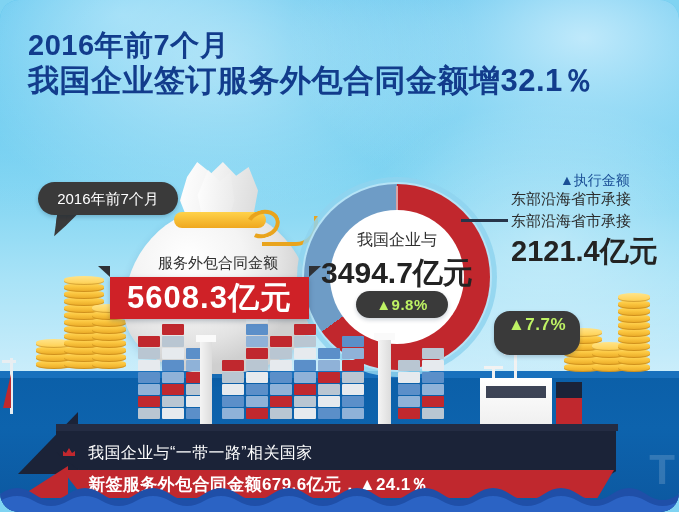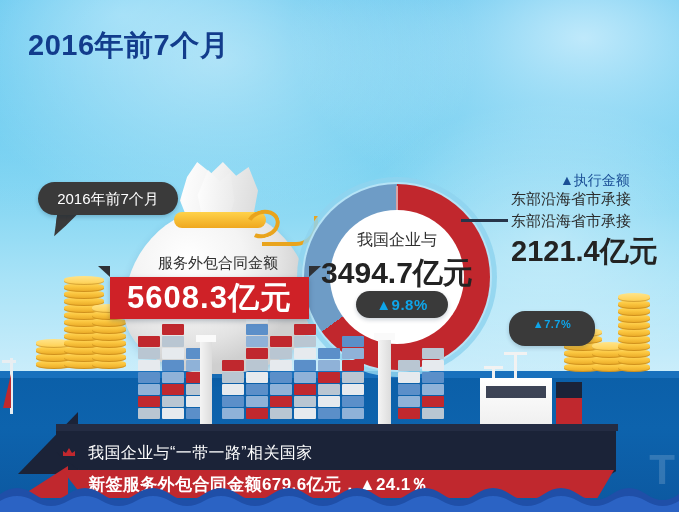--- a/index.html
+++ b/index.html
@@ -1,21 +1,21 @@
 <!DOCTYPE html>
 <html><head>
 <meta charset="utf-8">
 <style>
   html,body{margin:0;padding:0;}
   body{
     width:679px;height:512px;overflow:hidden;
     font-family:"Liberation Sans","DejaVu Sans",sans-serif;
     position:relative;background:#7fd3f2;
   }
-  #stage{position:absolute;left:0;top:0;width:679px;height:512px;overflow:hidden;}
+  #stage{position:absolute;left:0;top:0;width:679px;height:512px;overflow:hidden;border-radius:19px;}
 
   
   .sky{position:absolute;left:0;top:0;width:679px;height:380px;
     background:
       radial-gradient(ellipse 420px 260px at 86% 10%, #bfe9fb 0%, rgba(191,233,251,0) 70%),
       radial-gradient(ellipse 520px 300px at 18% 4%, #8fd9f6 0%, rgba(143,217,246,0) 72%),
       linear-gradient(180deg,#39b5e8 0%,#55c3ec 22%,#7fd4f2 48%,#a9e3f7 74%,#cdeefb 100%);
   }
   .sky-glow{position:absolute;left:-60px;top:-120px;width:560px;height:360px;
     background:radial-gradient(ellipse at 50% 50%, rgba(255,255,255,.40) 0%, rgba(255,255,255,0) 65%);}
@@ -81,26 +81,26 @@
   .redbanner{position:absolute;left:110px;top:277px;width:199px;height:42px;
     background:#cf2127;color:#ffffff;font-size:31px;font-weight:bold;
     text-align:center;line-height:42px;letter-spacing:1px;z-index:7;
     box-shadow:0 2px 5px rgba(0,30,60,.25);}
   .redbanner .ribL{position:absolute;left:-12px;top:-11px;width:0;height:0;
     border-right:12px solid #2f3136;border-bottom:11px solid transparent;border-top:0;}
   .redbanner .ribR{position:absolute;right:-12px;top:-11px;width:0;height:0;
     border-left:12px solid #2f3136;border-bottom:11px solid transparent;border-top:0;}
 
   
-  .pill{position:absolute;background:#3a3a3a;color:#0ea5e9;border-radius:16px;
+  .pill{position:absolute;background:#3a3a3a;color:#bef264;border-radius:16px;
     font-size:16px;font-weight:bold;text-align:center;letter-spacing:.5px;z-index:7;
     box-shadow:0 2px 4px rgba(0,30,60,.2);}
   .pill.p32{left:166px;top:329px;width:92px;height:27px;line-height:27px;font-size:15px;}
   .pill.p98{left:356px;top:291px;width:92px;height:27px;line-height:27px;font-size:15px;}
-  .pill.p77{left:509px;top:311px;width:86px;height:35px;line-height:27px;font-size:11px;}
+  .pill.p77{left:494px;top:311px;width:86px;height:44px;line-height:27px;font-size:17px;}
 
   
   .donut-wrap{position:absolute;left:304px;top:184px;width:186px;height:186px;}
   .donut-halo{position:absolute;left:-7px;top:-7px;width:200px;height:200px;border-radius:50%;
     background:#8fd3ef;opacity:.85;}
   .donut-halo2{position:absolute;left:-2px;top:-2px;width:190px;height:190px;border-radius:50%;
     background:#b9e4f6;opacity:.9;}
   .donut{position:absolute;left:0;top:0;width:186px;height:186px;border-radius:50%;
     background:conic-gradient(#c1272d 0deg 234deg, #6e9cc6 234deg 360deg);}
   .donut-hole{position:absolute;left:26px;top:26px;width:134px;height:134px;border-radius:50%;
@@ -163,20 +163,21 @@
 <body>
 
 <div id="stage">
 
   <div class="sky"></div>
   <div class="sky-glow"></div>
   <div class="sky-glow2"></div>
 
   <div class="title">
     <span class="l1">2016年前7个月</span>
+    <span class="l2">我国企业签订服务外包合同金额增32.1％</span>
   </div>
 
   <div class="sea"></div>
   <div class="sea-top"></div>
 
   <div class="coinstack" id="coins-left" style="left: 0px; top: 0px; width: 120px; height: 380px;">
       <div class="coin" style="left: 36px; top: 360px; width: 36px; height: 9px;"></div>
       <div class="coin" style="left: 36px; top: 353px; width: 36px; height: 9px;"></div>
       <div class="coin" style="left: 36px; top: 346px; width: 36px; height: 9px;"></div>
       <div class="coin top" style="left: 36px; top: 339px; width: 36px; height: 9px;"></div>

